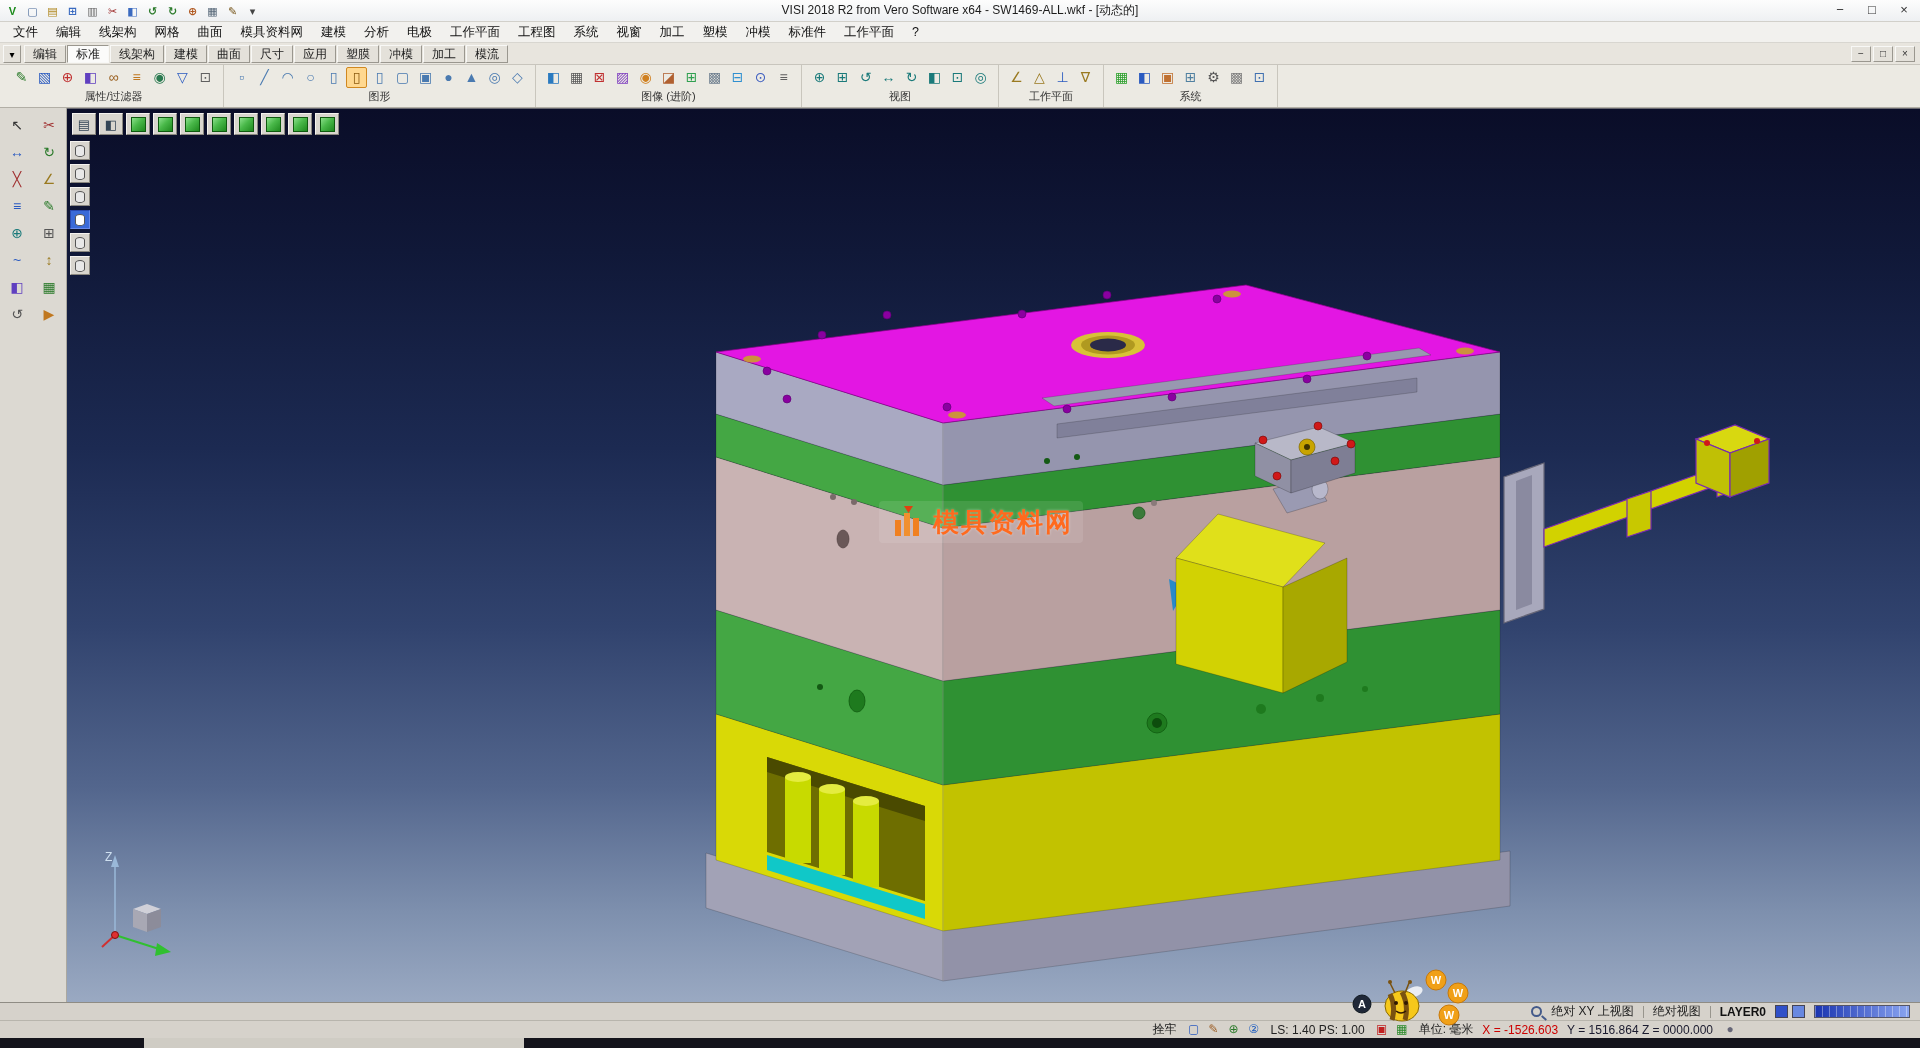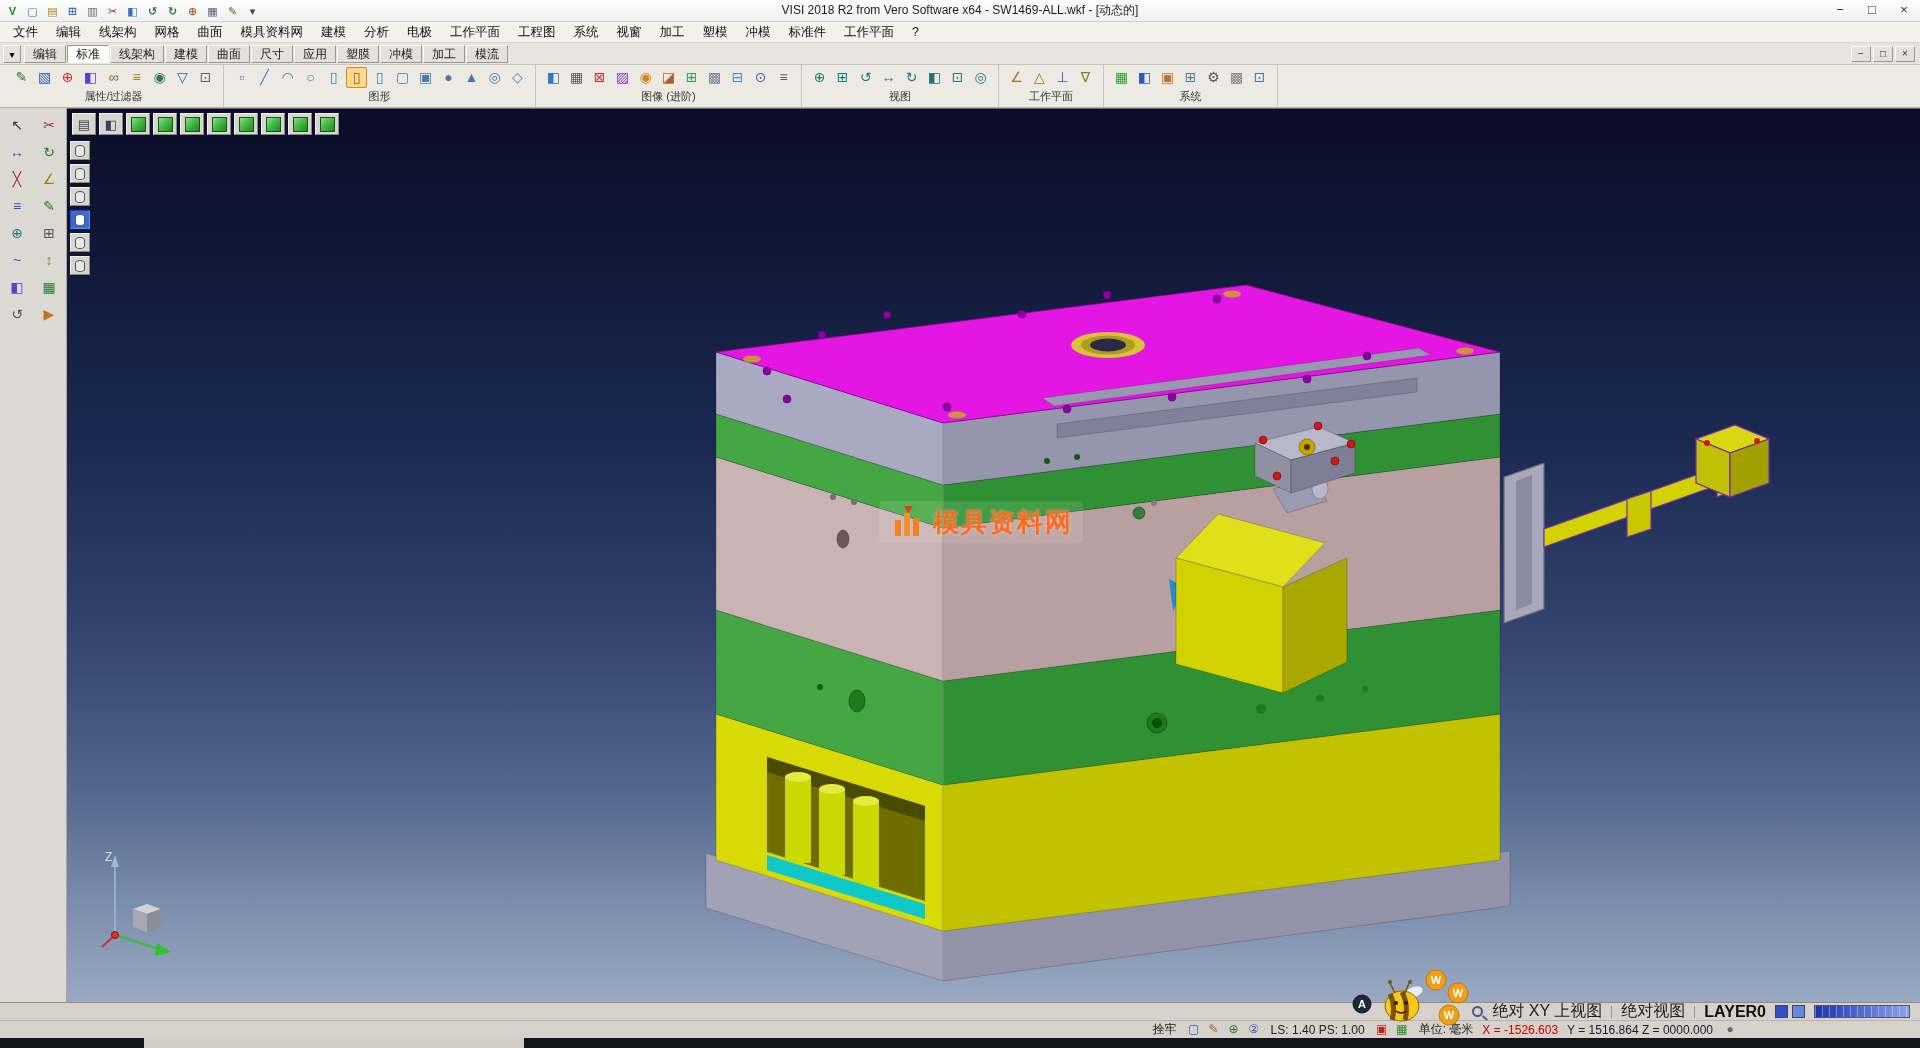--- a/index.html
+++ b/index.html
@@ -55,21 +55,21 @@
   .model-svg{position:absolute;left:0;top:0;z-index:1;}
 
   .watermark{position:absolute;left:812px;top:392px;display:flex;align-items:center;gap:8px;background:rgba(255,255,255,0.10);padding:3px 10px;border-radius:4px;z-index:5;}
   .wm-text{font-size:26px;font-weight:bold;color:#ff6a1e;text-shadow:0 0 3px rgba(255,255,255,0.45);letter-spacing:2px;}
 
   .axis-svg{position:absolute;left:28px;top:738px;z-index:6;}
 
   .mascot-svg{position:absolute;left:1350px;top:966px;z-index:50;}
 
   
-  .sb1{height:18px;background:#d6d2cb;border-top:1px solid #8f8c84;display:flex;align-items:center;justify-content:flex-end;gap:9px;padding-right:10px;font-size:16px;color:#222;}
+  .sb1{height:18px;background:#d6d2cb;border-top:1px solid #8f8c84;display:flex;align-items:center;justify-content:flex-end;gap:9px;padding-right:10px;font-size:12px;color:#222;}
   .sb2{height:18px;background:#d6d2cb;border-top:1px solid #b8b5ad;display:flex;align-items:center;justify-content:flex-end;gap:9px;padding-right:182px;font-size:12px;color:#222;}
   .sep{width:1px;height:12px;background:#98958d;}
   .layer{font-weight:bold;color:#111;}
   .sq{width:13px;height:13px;border:1px solid #445;}
   .pbar{width:96px;height:13px;border:1px solid #556;
     background:repeating-linear-gradient(90deg,rgba(255,255,255,0.35) 0 1px,transparent 1px 7px),linear-gradient(90deg,#1a34b0,#8aa4f0);}
   .mag{position:relative;width:11px;height:11px;border:2px solid #445a8a;border-radius:50%;}
   .mag::after{content:"";position:absolute;left:8px;top:9px;width:6px;height:2px;background:#445a8a;transform:rotate(40deg);}
   .sicon2{width:16px;height:15px;font-size:12px;line-height:15px;text-align:center;}
   .coord-x{color:var(--c-coord_x_red,#cc0000);}

